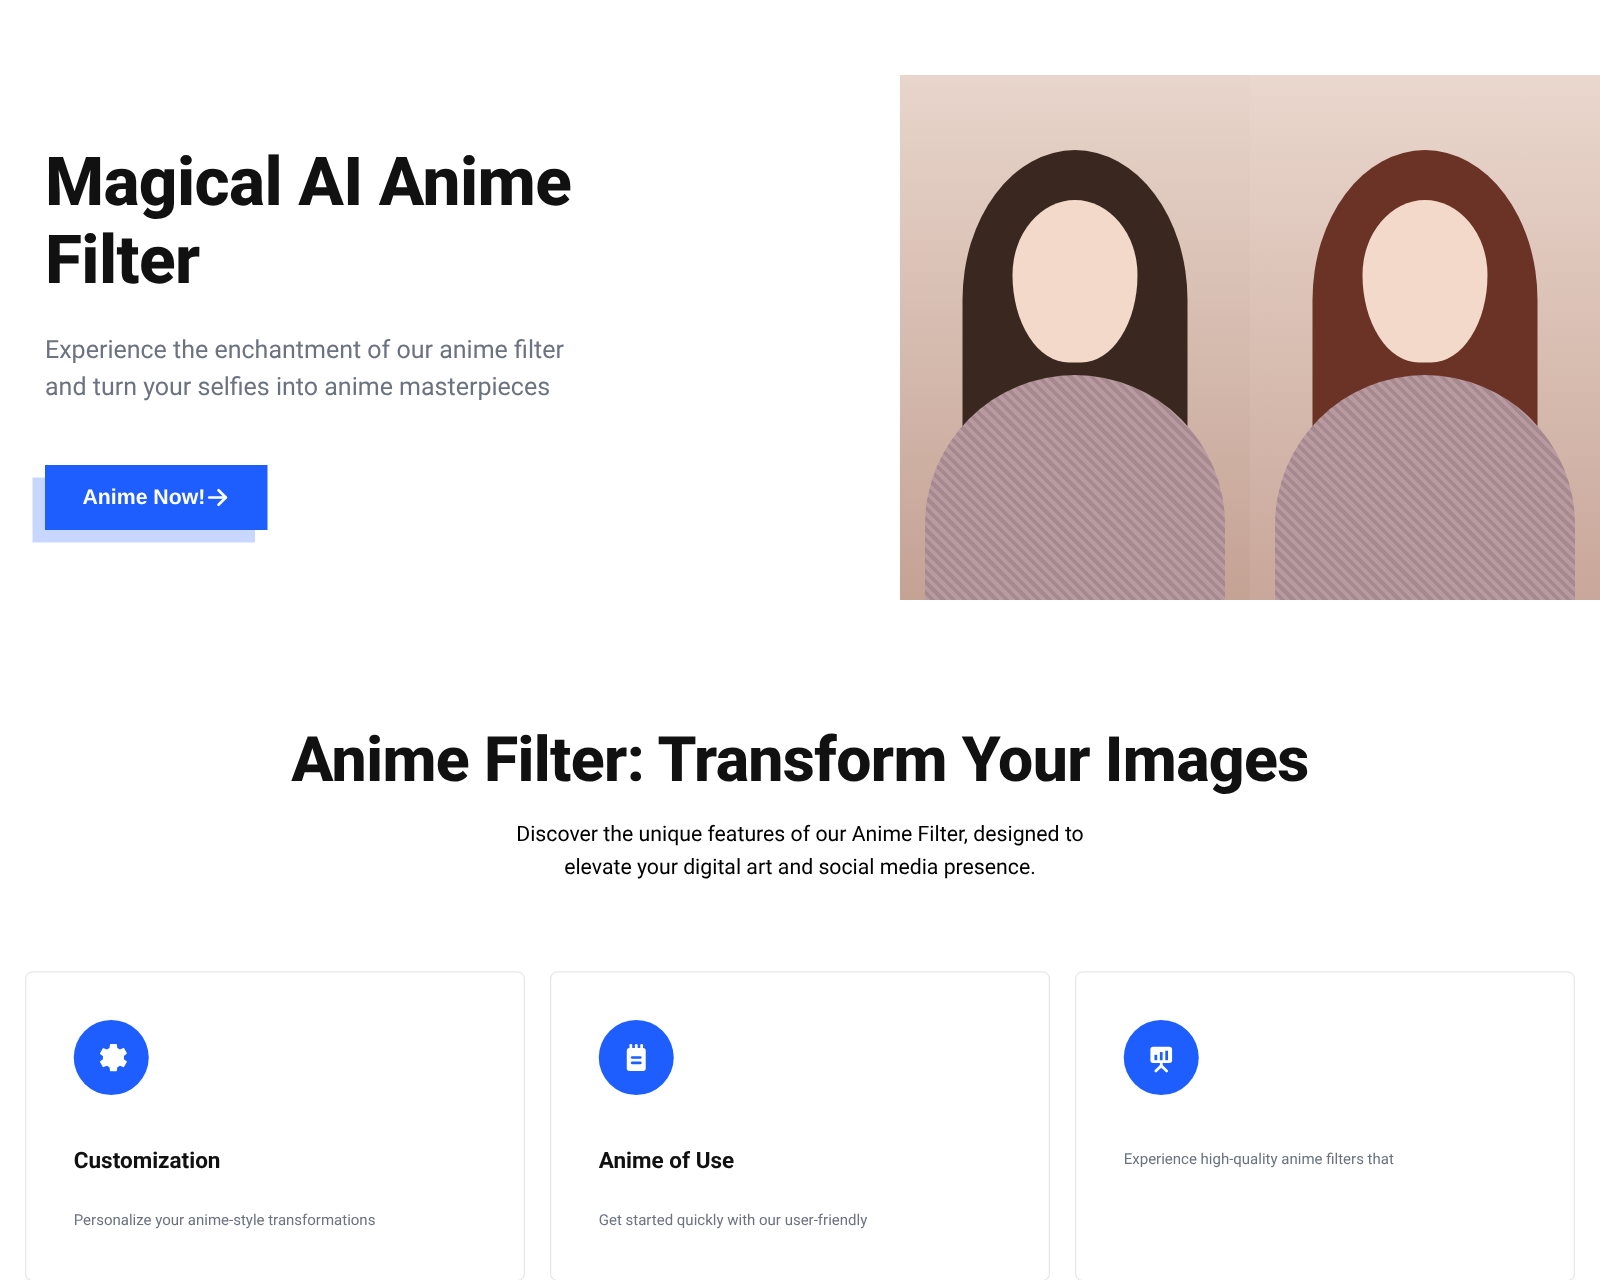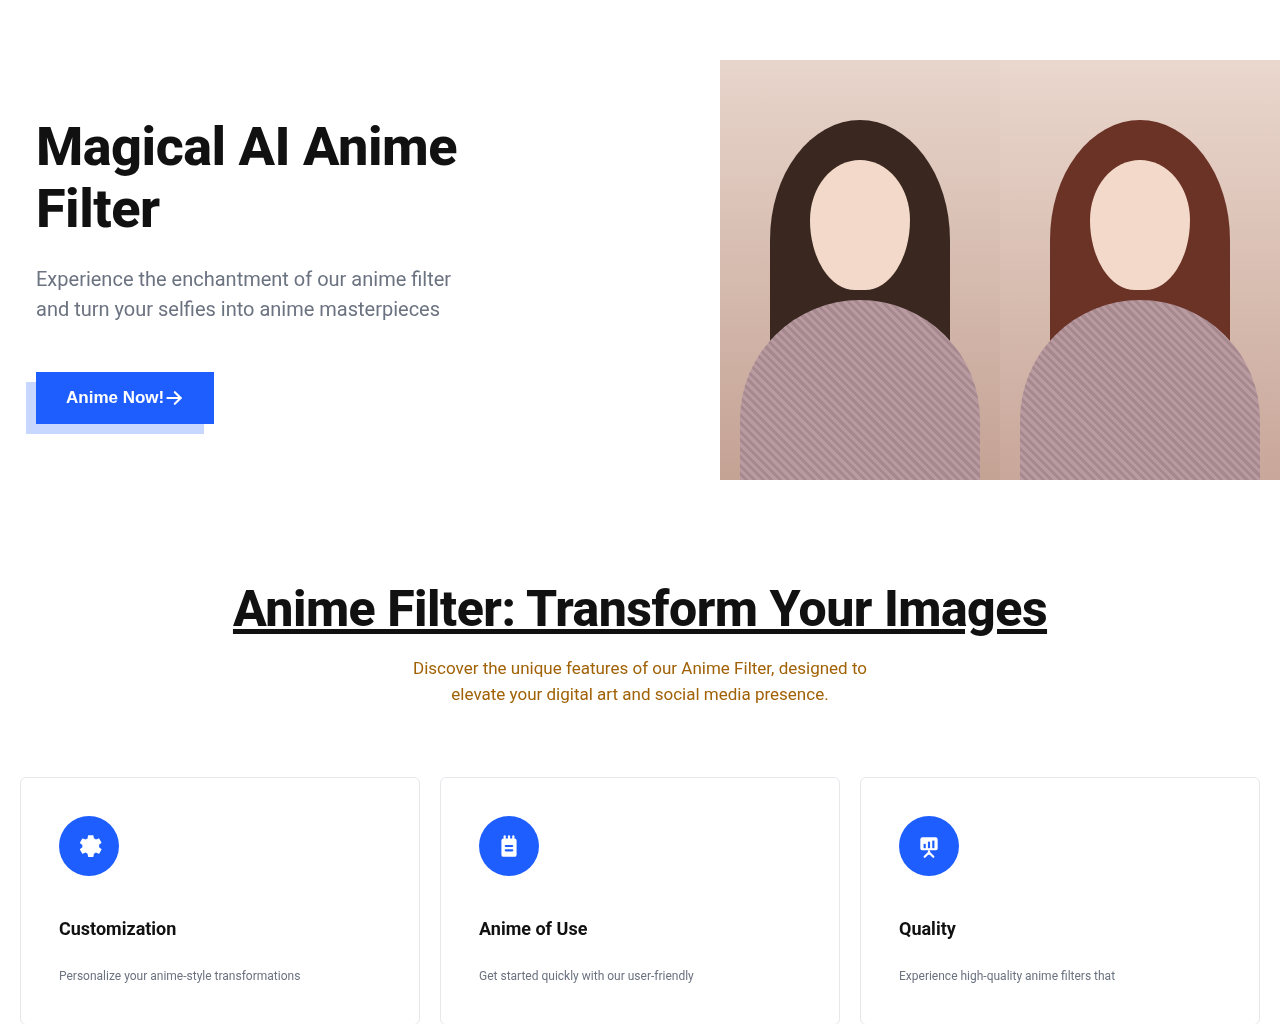--- a/index.html
+++ b/index.html
@@ -135,26 +135,25 @@
     .section {
       text-align: center;
       padding: 40px 20px 0;
     }
     .section-title {
       font-size: 50px;
       font-weight: 800;
       color: #111;
       margin-bottom: 18px;
       letter-spacing: -0.5px;
-      text-decoration: underline;
     }
     .section-subtitle {
       font-size: 17px;
       line-height: 1.5;
-      color: #a16207;
+      color: #000000;
       max-width: 500px;
       margin: 0 auto 70px;
     }
     .features {
       display: flex;
       gap: 20px;
       padding: 0 20px;
     }
     .feature-card {
       flex: 1;
@@ -262,16 +261,15 @@
       <svg viewBox="0 0 24 24" fill="#fff">
         <rect x="4" y="4" width="16" height="12" rx="2"></rect>
         <rect x="7" y="10" width="2" height="4" fill="#1e5eff"></rect>
         <rect x="11" y="8" width="2" height="6" fill="#1e5eff"></rect>
         <rect x="15" y="7" width="2" height="7" fill="#1e5eff"></rect>
         <line x1="12" y1="16" x2="12" y2="20" stroke="#fff" stroke-width="2"></line>
         <line x1="8" y1="22" x2="12" y2="18" stroke="#fff" stroke-width="2" stroke-linecap="round"></line>
         <line x1="16" y1="22" x2="12" y2="18" stroke="#fff" stroke-width="2" stroke-linecap="round"></line>
       </svg>
     </div>
-    <h3 class="feature-title">Quality</h3>
     <p class="feature-desc">Experience high-quality anime filters that</p>
   </div>
 </div>
 
 </body></html>

